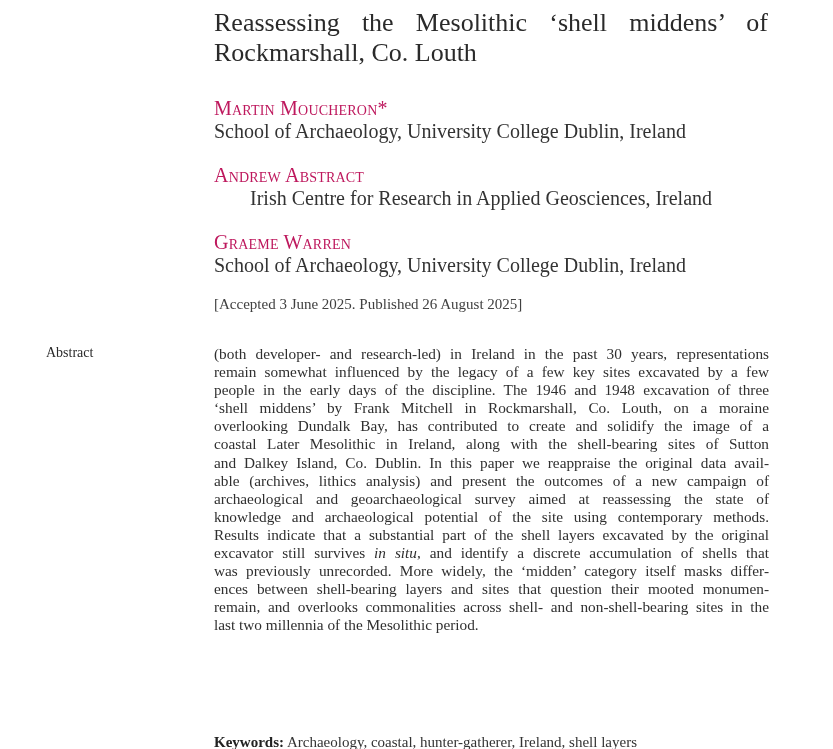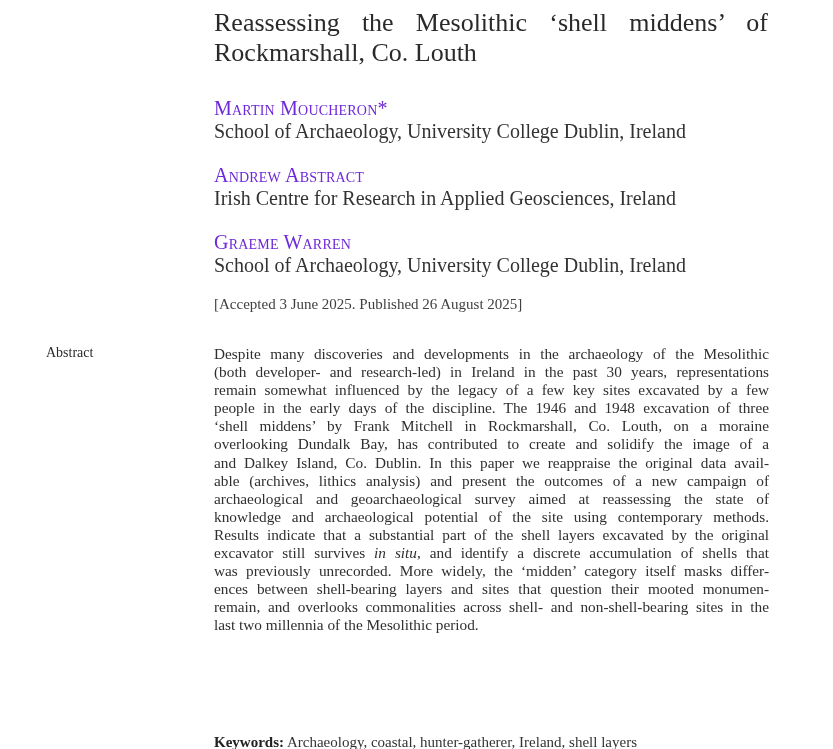--- a/index.html
+++ b/index.html
@@ -33,21 +33,21 @@
   }
   .title .line2 {
     display: block;
   }
   .author-name {
     position: absolute;
     left: 214px;
     font-size: 20px;
     font-variant: small-caps;
     letter-spacing: 0.2px;
-    color: #6d28d9;
+    color: #be185d;
     line-height: 22px;
   }
   .affil {
     position: absolute;
     left: 214px;
     font-size: 20px;
     line-height: 18px;
     color: #333;
   }
   .dates {
@@ -103,36 +103,36 @@
 
 <div class="title">
   <span class="line1" style="white-space: normal;">Reassessing the Mesolithic ‘shell middens’ of</span>
   <span class="line2">Rockmarshall, Co. Louth</span>
 </div>
 
 <div class="author-name" style="top:97px;">Martin Moucheron*</div>
 <div class="affil" style="top:122px;">School of Archaeology, University College Dublin, Ireland</div>
 
 <div class="author-name" style="top:164px;">Andrew Abstract</div>
-<div class="affil" style="top:189px;">Irish Centre for Research in Applied Geosciences, Ireland</div>
+<div class="affil" style="top:189px;margin-left:36px;">Irish Centre for Research in Applied Geosciences, Ireland</div>
 
 <div class="author-name" style="top:231px;">Graeme Warren</div>
 <div class="affil" style="top:256px;">School of Archaeology, University College Dublin, Ireland</div>
 
 <div class="dates">[Accepted 3 June 2025. Published 26 August 2025]</div>
 
 <div class="abstract-label">Abstract</div>
 
 <div class="abstract-body">
-  <span class="ln" style="white-space: normal;">Despite many discoveries and developments in the archaeology of the Mesolithic</span>
   <span class="ln" style="white-space: normal;">(both developer- and research-led) in Ireland in the past 30 years, representations</span>
   <span class="ln" style="white-space: normal;">remain somewhat influenced by the legacy of a few key sites excavated by a few</span>
   <span class="ln" style="white-space: normal;">people in the early days of the discipline. The 1946 and 1948 excavation of three</span>
   <span class="ln" style="white-space: normal;">‘shell middens’ by Frank Mitchell in Rockmarshall, Co. Louth, on a moraine</span>
   <span class="ln" style="white-space: normal;">overlooking Dundalk Bay, has contributed to create and solidify the image of a</span>
+  <span class="ln" style="white-space: normal;">coastal Later Mesolithic in Ireland, along with the shell-bearing sites of Sutton</span>
   <span class="ln" style="white-space: normal;">and Dalkey Island, Co. Dublin. In this paper we reappraise the original data avail-</span>
   <span class="ln" style="white-space: normal;">able (archives, lithics analysis) and present the outcomes of a new campaign of</span>
   <span class="ln" style="white-space: normal;">archaeological and geoarchaeological survey aimed at reassessing the state of</span>
   <span class="ln" style="white-space: normal;">knowledge and archaeological potential of the site using contemporary methods.</span>
   <span class="ln" style="white-space: normal;">Results indicate that a substantial part of the shell layers excavated by the original</span>
   <span class="ln" style="white-space: normal;"><span>excavator still survives </span><i>in situ</i><span>, and identify a discrete accumulation of shells that</span></span>
   <span class="ln" style="white-space: normal;">was previously unrecorded. More widely, the ‘midden’ category itself masks differ-</span>
   <span class="ln" style="white-space: normal;">ences between shell-bearing layers and sites that question their mooted monumen-</span>
   <span class="ln" style="white-space: normal;">remain, and overlooks commonalities across shell- and non-shell-bearing sites in the</span>
   <span class="ln last" style="white-space: normal;">last two millennia of the Mesolithic period.</span>

